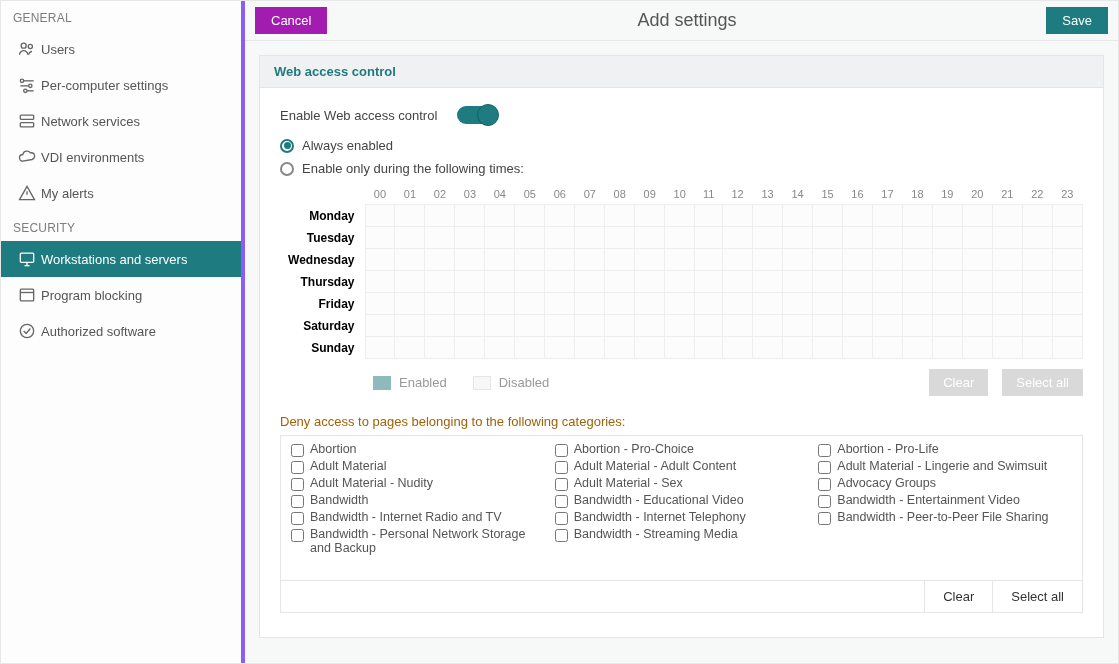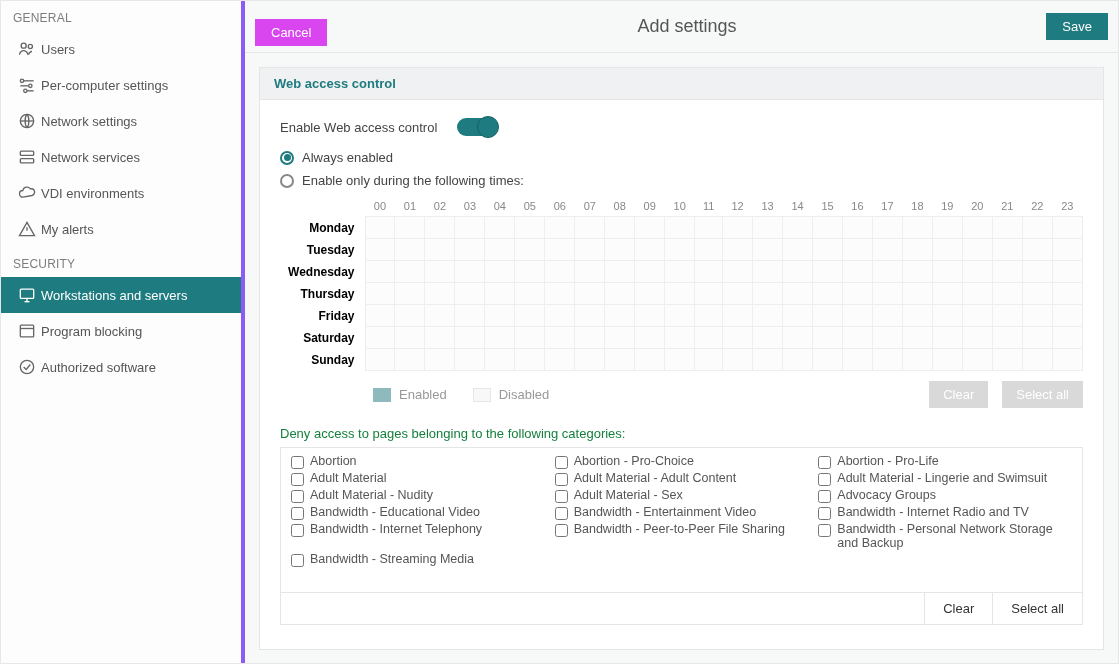--- a/index.html
+++ b/index.html
@@ -47,21 +47,21 @@
     border-bottom: 1px solid #e7e7e7;
     background: #f7f8f8;
   }
   .btn {
     border: none;
     padding: 6px 16px;
     font-size: 13px;
     cursor: pointer;
     color: #fff;
   }
-  .btn-cancel { background: #d946ef; margin-top: 12px; }
+  .btn-cancel { background: #a21caf; }
   .btn-save { background: #1e7b7f; }
   .topbar .title { flex:1; text-align:center; font-size: 18px; color:#555;}
   
   .content {
     flex: 1;
     overflow-y: auto;
     padding: 14px;
   }
   .panel-header {
     background: #f0f1f2;
@@ -99,21 +99,21 @@
   .schedule th.hour{ font-weight:normal; color:#888; font-size:11px; padding:4px 0; text-align:center;}
   .schedule th.daylabel{ font-weight:bold; color:#000000; text-align:right; padding:4px 10px 4px 0; font-size:12px; white-space:nowrap; width:85px;}
   .schedule td.cell{ border:1px solid #eeeeee; height:22px; background:#fcfcfc;}
   .legend{ display:flex; align-items:center; margin:10px 0 0 0; gap:8px;}
   .legend .swatch{ width:18px; height:14px;}
   .legend .sw-en{ background:#8eb9bd;}
   .legend .sw-dis{ background:#f8f8f8; border:1px solid #e6e6e6;}
   .legend .lbl{ color:#999; margin-right:18px;}
   .legend .spacer{ flex:1;}
   .btn-muted{ background:#d9d9d9; color:#fff; border:none; padding:6px 14px; font-size:13px; cursor:pointer; margin-left:6px;}
-  .section-label{ margin:18px 0 6px; color:#15803d;}
+  .section-label{ margin:18px 0 6px; color:#a16207;}
   .catbox{ border:1px solid #e5e5e5; padding:6px 10px; height:146px; overflow-y:scroll; background:#fff;}
   .catgrid{ display:grid; grid-template-columns:repeat(3,1fr); column-gap:10px; row-gap:2px;}
   .chk{ display:flex; align-items:flex-start; font-size:12.5px; color:#555; }
   .chk input{ margin:2px 6px 0 0;}
   .bottom-actions{ display:flex; justify-content:flex-end; border:1px solid #e5e5e5; border-top:none; }
   .bottom-actions .btn-plain{ background:#fff; border:none; border-left:1px solid #e5e5e5; padding:8px 18px; cursor:pointer; color:#333; font-size:13px;}
   .unknown-row{ display:flex; align-items:center; margin-top:18px;}
   svg{ display:block;}
 </style>
 </head>
@@ -143,31 +143,20 @@
             <line x1="8" y1="7" x2="20" y2="7"></line>
             <circle cx="16" cy="13" r="2"></circle>
             <line x1="4" y1="13" x2="14" y2="13"></line>
             <circle cx="10" cy="19" r="2"></circle>
             <line x1="12" y1="19" x2="20" y2="19"></line>
           </svg>
       </span>
       <span class="label">Per-computer settings</span>
     </div>
 
-    <div class="sidebar-item">
-      <span class="icon">
-        <svg width="20" height="20" viewBox="0 0 24 24" fill="none" stroke="#666" stroke-width="1.6">
-            <circle cx="12" cy="12" r="8"></circle>
-            <path d="M4 12h16"></path>
-            <path d="M12 4c3 3 3 13 0 16"></path>
-            <path d="M12 4c-3 3-3 13 0 16"></path>
-          </svg>
-      </span>
-      <span class="label">Network settings</span>
-    </div>
 
     <div class="sidebar-item">
       <span class="icon">
         <svg width="20" height="20" viewBox="0 0 24 24" fill="none" stroke="#666" stroke-width="1.6">
             <rect x="4" y="5" width="16" height="5" rx="1"></rect>
             <rect x="4" y="14" width="16" height="5" rx="1"></rect>
             <line x1="7" y1="7.5" x2="7" y2="7.5"></line>
             <line x1="7" y1="16.5" x2="7" y2="16.5"></line>
           </svg>
       </span>
@@ -528,20 +517,24 @@
               <label class="chk">
                 <input type="checkbox" style="">
                 <span>Adult Material - Sex</span>
               </label>
               <label class="chk">
                 <input type="checkbox" style="">
                 <span>Advocacy Groups</span>
               </label>
               <label class="chk">
                 <input type="checkbox" style="">
+                <span>Bandwidth</span>
+              </label>
+              <label class="chk">
+                <input type="checkbox" style="">
                 <span>Bandwidth - Educational Video</span>
               </label>
               <label class="chk">
                 <input type="checkbox" style="">
                 <span>Bandwidth - Entertainment Video</span>
               </label>
               <label class="chk">
                 <input type="checkbox" style="">
                 <span>Bandwidth - Internet Radio and TV</span>
               </label>

